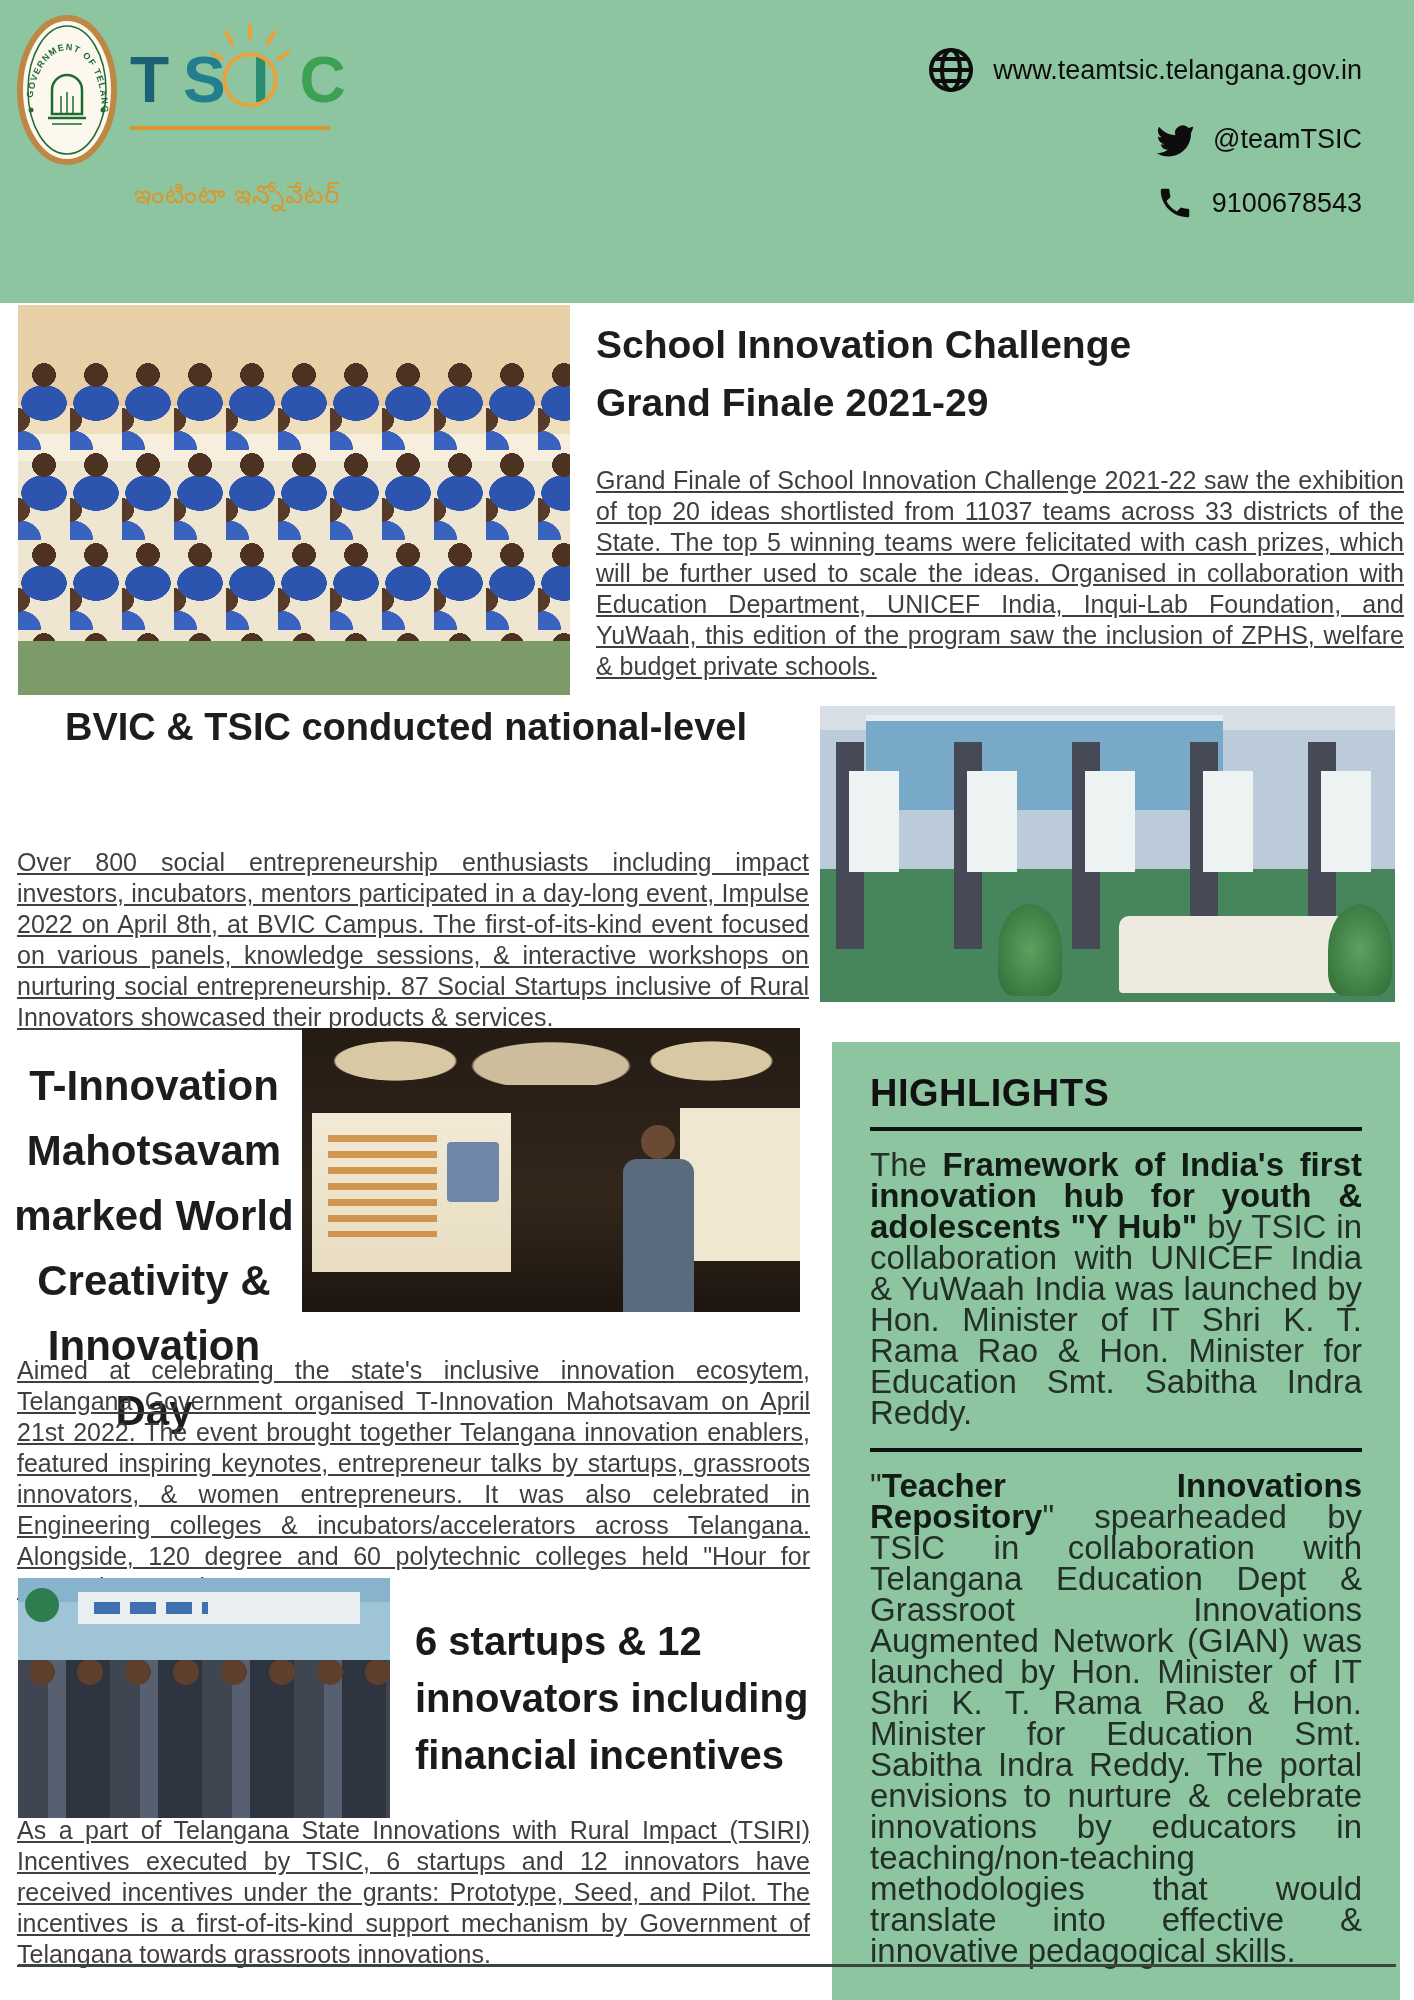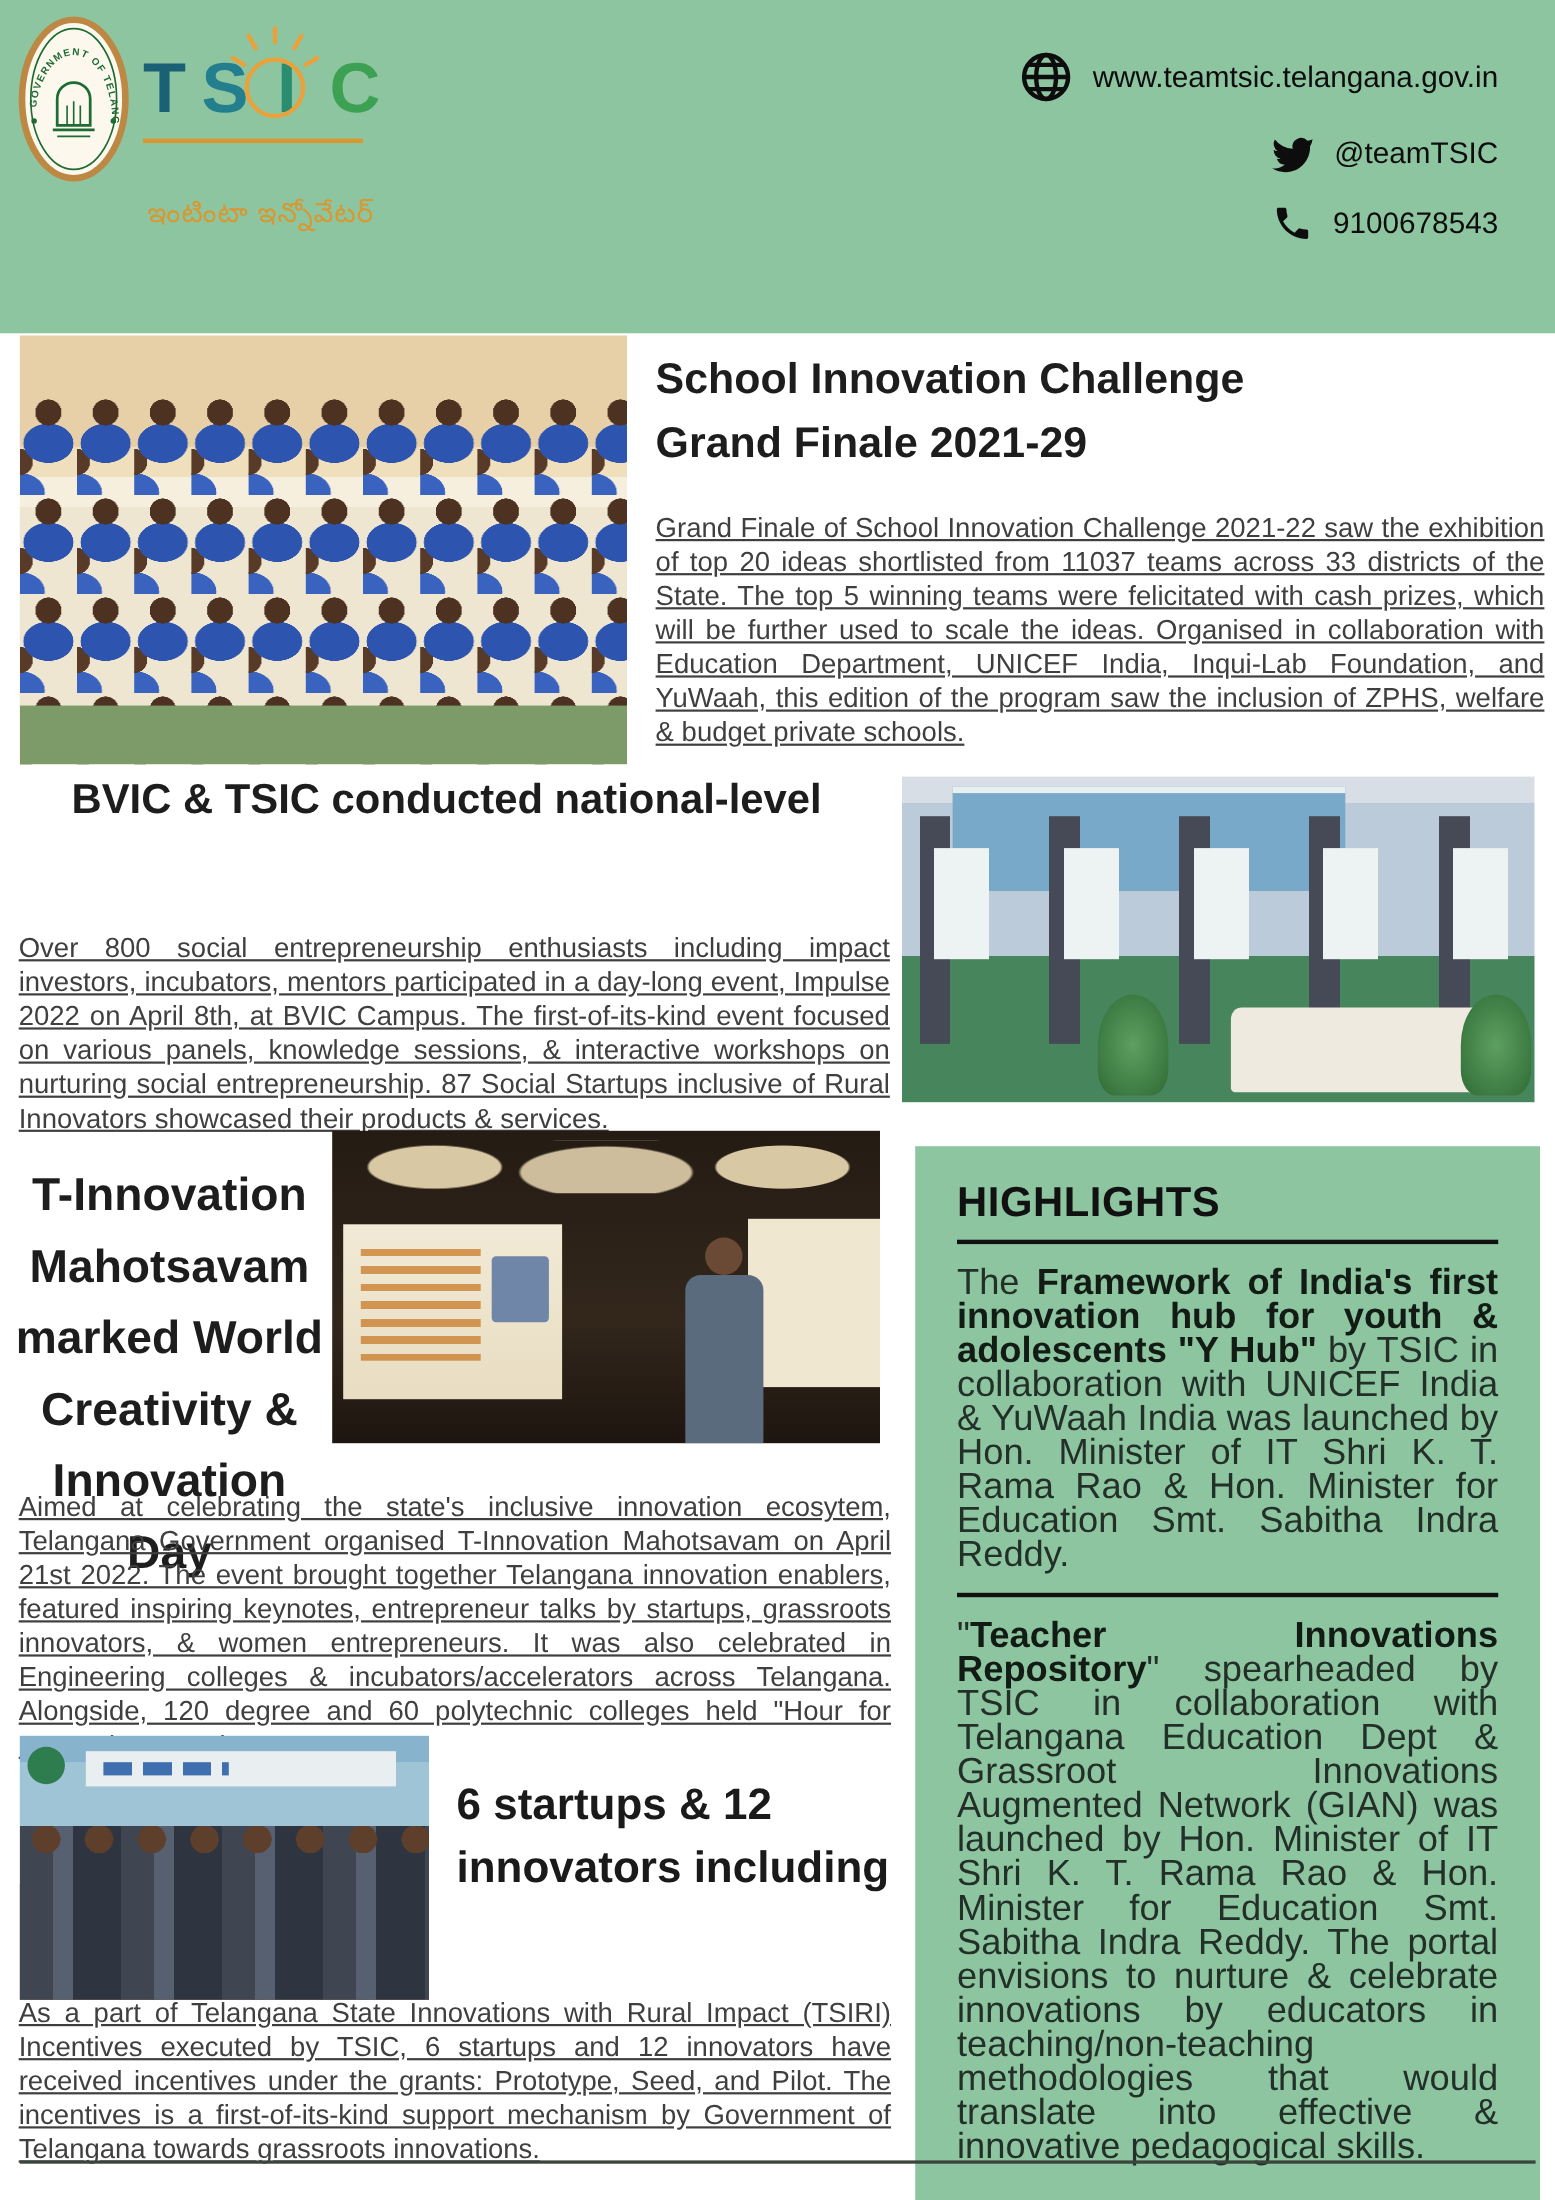--- a/index.html
+++ b/index.html
@@ -212,17 +212,18 @@
   </aside>
 
   <div class="photo photo4">
     <div class="p4-logo"></div>
     <div class="p4-strip"></div>
     <div class="p4-people"></div>
   </div>
   <h2 class="s4-head">
     <span>6 startups &amp; 12</span><br>
     <span>innovators including</span><br>
+    <span>financial incentives</span>
   </h2>
   <p class="para s4-body">As a part of Telangana State Innovations with Rural Impact (TSIRI) Incentives executed by TSIC, 6 startups and 12 innovators have received incentives under the grants: Prototype, Seed, and Pilot. The incentives is a first-of-its-kind support mechanism by Government of Telangana towards grassroots innovations.</p>
 
   <div class="bottom-rule"></div>
 </div>
 
 </body></html>

